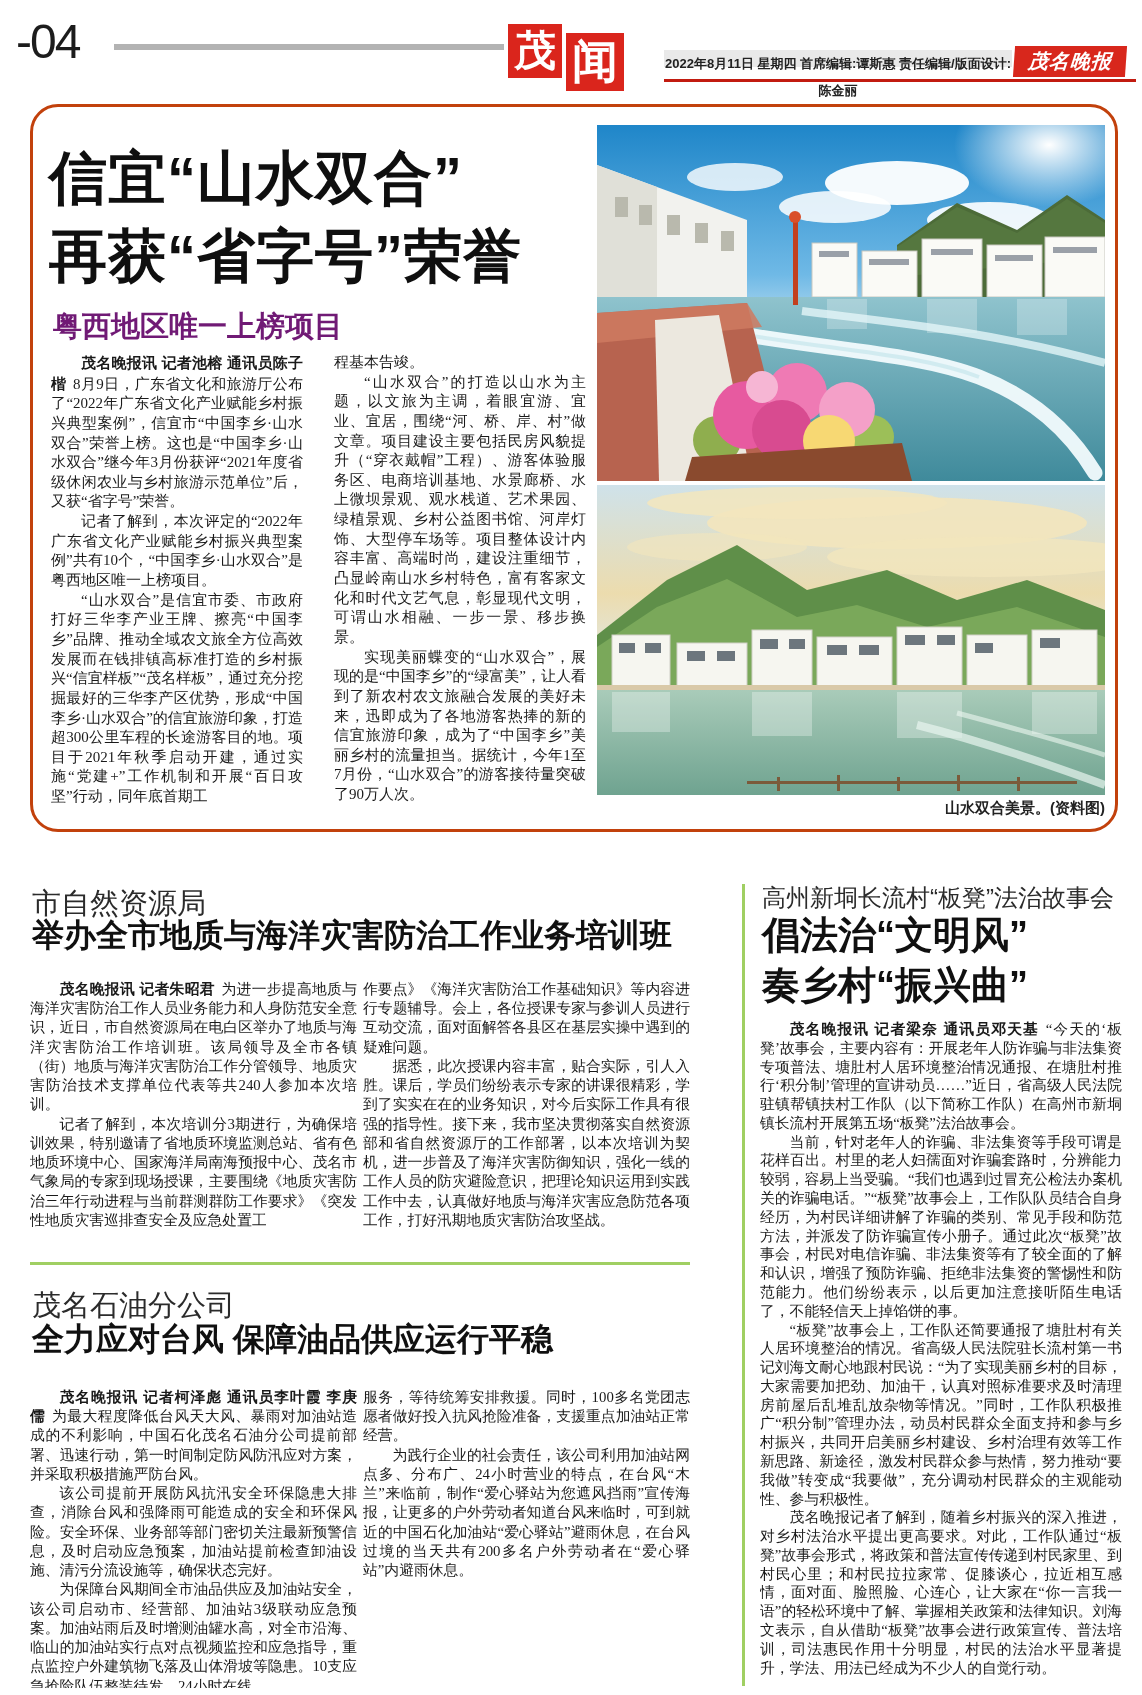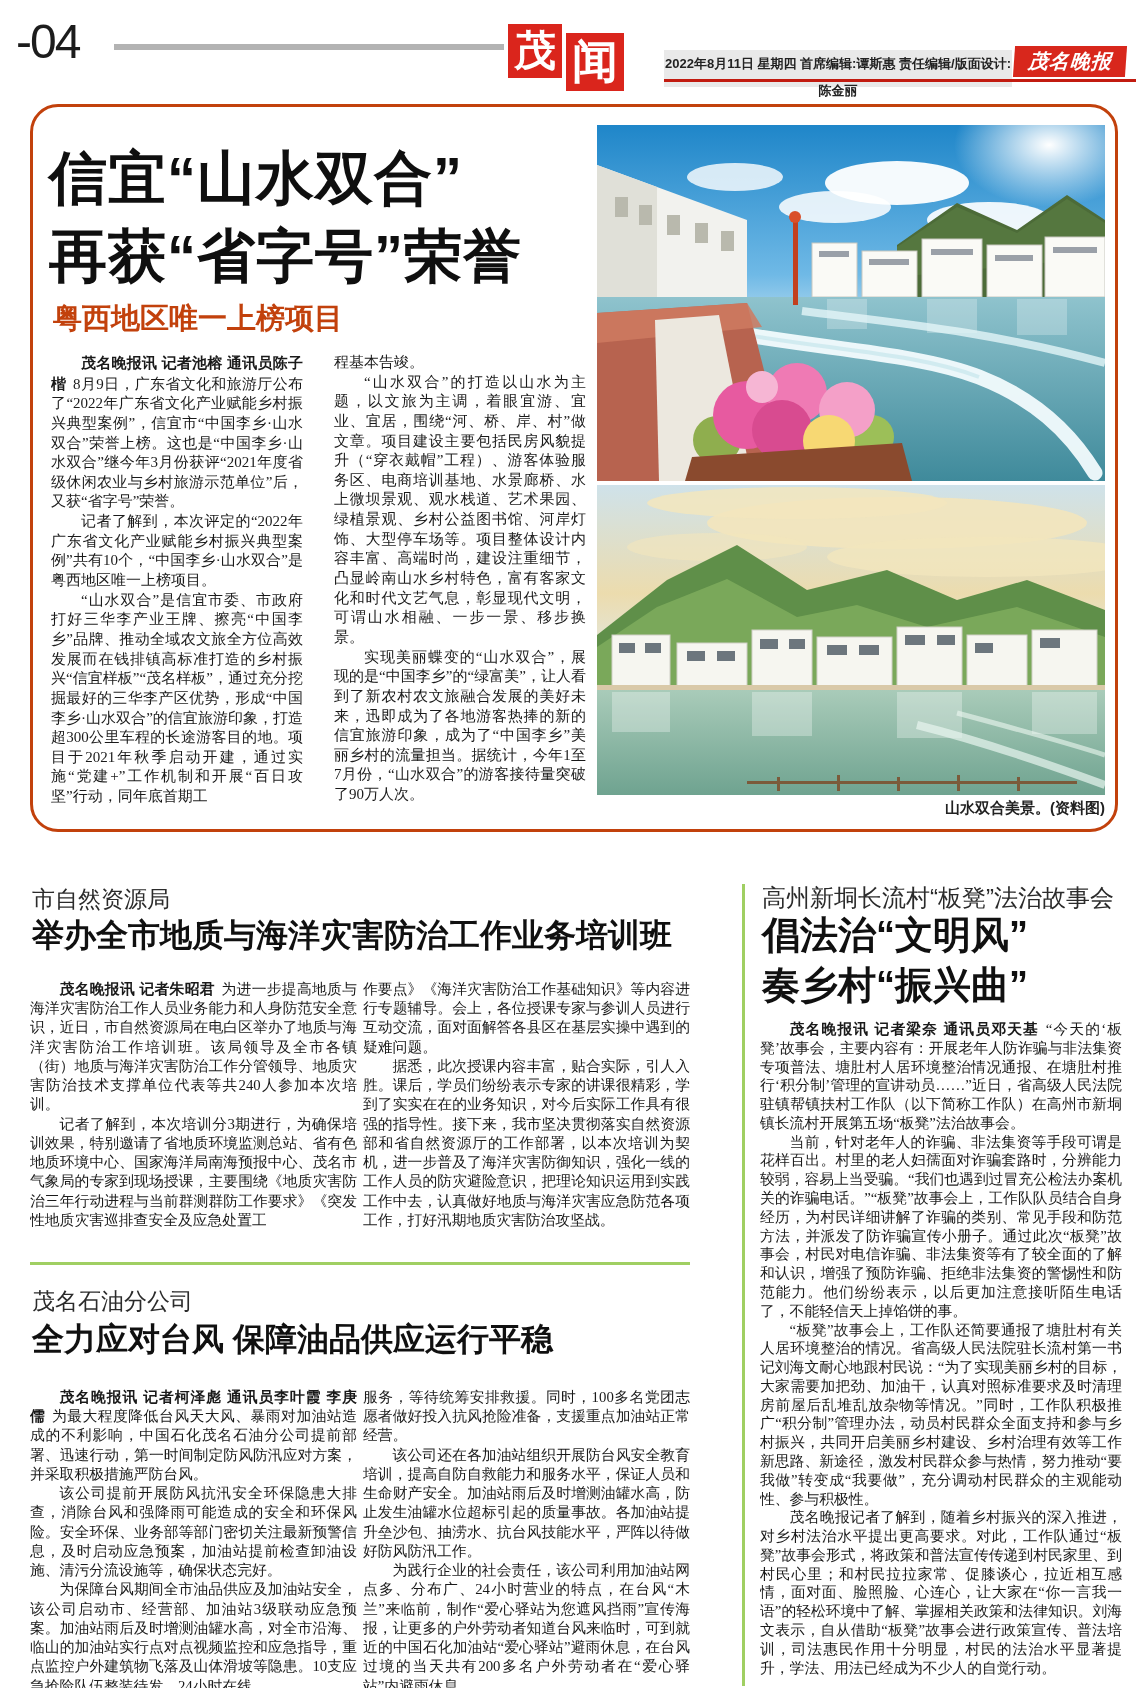--- a/index.html
+++ b/index.html
@@ -8,49 +8,49 @@
   .abs{position:absolute;}
   .sans{font-family:"Liberation Sans","DejaVu Sans",sans-serif;}
 
   
   .page-num{left:16px;top:14px;font-size:48px;font-weight:400;color:#1c1c1c;letter-spacing:-2px;text-align:right;}
   .head-rule{left:114px;top:44px;width:390px;height:6px;background:#b3b3b3;}
   .sec-box{background:#da251c;color:#fff;text-align:center;
            font-family:"Liberation Serif","DejaVu Serif",serif;font-weight:700;}
   .sec-box-1{left:508px;top:24px;width:54px;height:54px;font-size:42px;line-height:54px;}
   .sec-box-2{left:566px;top:33px;width:58px;height:58px;font-size:46px;line-height:58px;}
-  .date-bar{left:664px;top:50px;width:348px;height:37px;background:#e9e9e9;color:#222;
+  .date-bar{left:664px;top:50px;width:348px;height:17px;background:#e9e9e9;color:#222;
             font-size:13px;font-weight:700;line-height:27px;text-align:center;}
   .masthead{left:1014px;top:46px;width:112px;height:31px;background:#d8271c;color:#fff;
             font-size:20px;font-weight:700;font-style:italic;line-height:31px;text-align:center;
             letter-spacing:1px;transform:skewX(-4deg);}
   .head-redline{left:664px;top:79px;width:472px;height:3px;background:#c21b10;}
 
   
   .feature-box{left:30px;top:104px;width:1082px;height:722px;border:3px solid #c2410c;border-radius:28px;}
   .f-hl{left:16px;font-size:58px;font-weight:800;color:#0f0f0f;letter-spacing:1px;line-height:1;white-space:nowrap;}
   .f-hl1{top:42px;}
   .f-hl2{top:120px;}
-  .f-sub{left:20px;top:192px;font-size:29px;font-weight:600;color:#c2410c;}
+  .f-sub{left:20px;top:200px;font-size:29px;font-weight:600;color:#701a75;}
   .body-col{color:#1a1a1a;text-align:justify;overflow:hidden;}
   .body-col p{margin:0;text-indent:2em;}
   .body-col p.cont{text-indent:0;}
   .byl{font-family:"Liberation Sans","DejaVu Sans",sans-serif;font-weight:700;padding-right:.45em;}
   .f-col{top:246px;width:252px;height:462px;font-size:15px;line-height:1.31;}
   .f-col1{left:18px;}
   .f-col2{left:280px;margin-left:21px;}
   .photo{overflow:hidden;}
   .photo svg{display:block;width:100%;height:100%;}
   .photo1{left:564px;top:18px;width:508px;height:356px;}
   .photo2{left:564px;top:378px;width:508px;height:310px;}
   .f-caption{left:564px;top:692px;width:508px;text-align:right;font-size:15px;font-weight:600;color:#222;
              font-family:"Liberation Sans","DejaVu Sans",sans-serif;}
 
   
-  .kicker{font-size:23px;color:#2b2b2b;}
+  .kicker{font-size:29px;color:#2b2b2b;}
   .hl2{font-size:32px;font-weight:800;color:#101010;white-space:nowrap;}
   .t-kicker{left:32px;top:884px;}
   .t-hl{left:32px;top:914px;}
   .t-col{top:980px;width:327px;height:275px;font-size:14.8px;line-height:1.3;}
   .t-col1{left:30px;}
   .t-col2{left:363px;}
   .green-hr{left:30px;top:1262px;width:660px;height:3px;background:#a0cf62;}
   .p-kicker{left:32px;top:1286px;}
   .p-hl{left:32px;top:1318px;}
   .p-col{top:1388px;width:327px;height:300px;font-size:14.8px;line-height:1.3;}
@@ -252,21 +252,20 @@
 
 <div class="abs kicker sans p-kicker">茂名石油分公司</div>
 <div class="abs hl2 sans p-hl">全力应对台风  保障油品供应运行平稳</div>
 <div class="abs body-col p-col p-col1">
   <p><b class="byl">茂名晚报讯 记者柯泽彪 通讯员李叶霞 李庚儒</b><span>为最大程度降低台风天大风、暴雨对加油站造成的不利影响，中国石化茂名石油分公司提前部署、迅速行动，第一时间制定防风防汛应对方案，并采取积极措施严防台风。</span></p>
   <p>该公司提前开展防风抗汛安全环保隐患大排查，消除台风和强降雨可能造成的安全和环保风险。安全环保、业务部等部门密切关注最新预警信息，及时启动应急预案，加油站提前检查卸油设施、清污分流设施等，确保状态完好。</p>
   <p>为保障台风期间全市油品供应及加油站安全，该公司启动市、经营部、加油站3级联动应急预案。加油站雨后及时增测油罐水高，对全市沿海、临山的加油站实行点对点视频监控和应急指导，重点监控户外建筑物飞落及山体滑坡等隐患。10支应急抢险队伍整装待发，24小时在线</p>
 </div>
 <div class="abs body-col p-col p-col2">
   <p class="cont">服务，等待统筹安排救援。同时，100多名党团志愿者做好投入抗风抢险准备，支援重点加油站正常经营。</p>
-  <p>该公司还在各加油站组织开展防台风安全教育培训，提高自防自救能力和服务水平，保证人员和生命财产安全。加油站雨后及时增测油罐水高，防止发生油罐水位超标引起的质量事故。各加油站提升垒沙包、抽涝水、抗台风技能水平，严阵以待做好防风防汛工作。</p>
   <p>为践行企业的社会责任，该公司利用加油站网点多、分布广、24小时营业的特点，在台风“木兰”来临前，制作“爱心驿站为您遮风挡雨”宣传海报，让更多的户外劳动者知道台风来临时，可到就近的中国石化加油站“爱心驿站”避雨休息，在台风过境的当天共有200多名户外劳动者在“爱心驿站”内避雨休息。</p>
 </div>
 
 <div class="abs green-vr"></div>
 
 <div class="abs kicker sans b-kicker">高州新垌长流村“板凳”法治故事会</div>
 <div class="abs b-hl b-hl1 sans">倡法治“文明风”</div>
 <div class="abs b-hl b-hl2 sans">奏乡村“振兴曲”</div>
 <div class="abs body-col b-body">
   <p><b class="byl">茂名晚报讯 记者梁奈 通讯员邓天基</b><span>“今天的‘板凳’故事会，主要内容有：开展老年人防诈骗与非法集资专项普法、塘肚村人居环境整治情况通报、在塘肚村推行‘积分制’管理的宣讲动员……”近日，省高级人民法院驻镇帮镇扶村工作队（以下简称工作队）在高州市新垌镇长流村开展第五场“板凳”法治故事会。</span></p>

